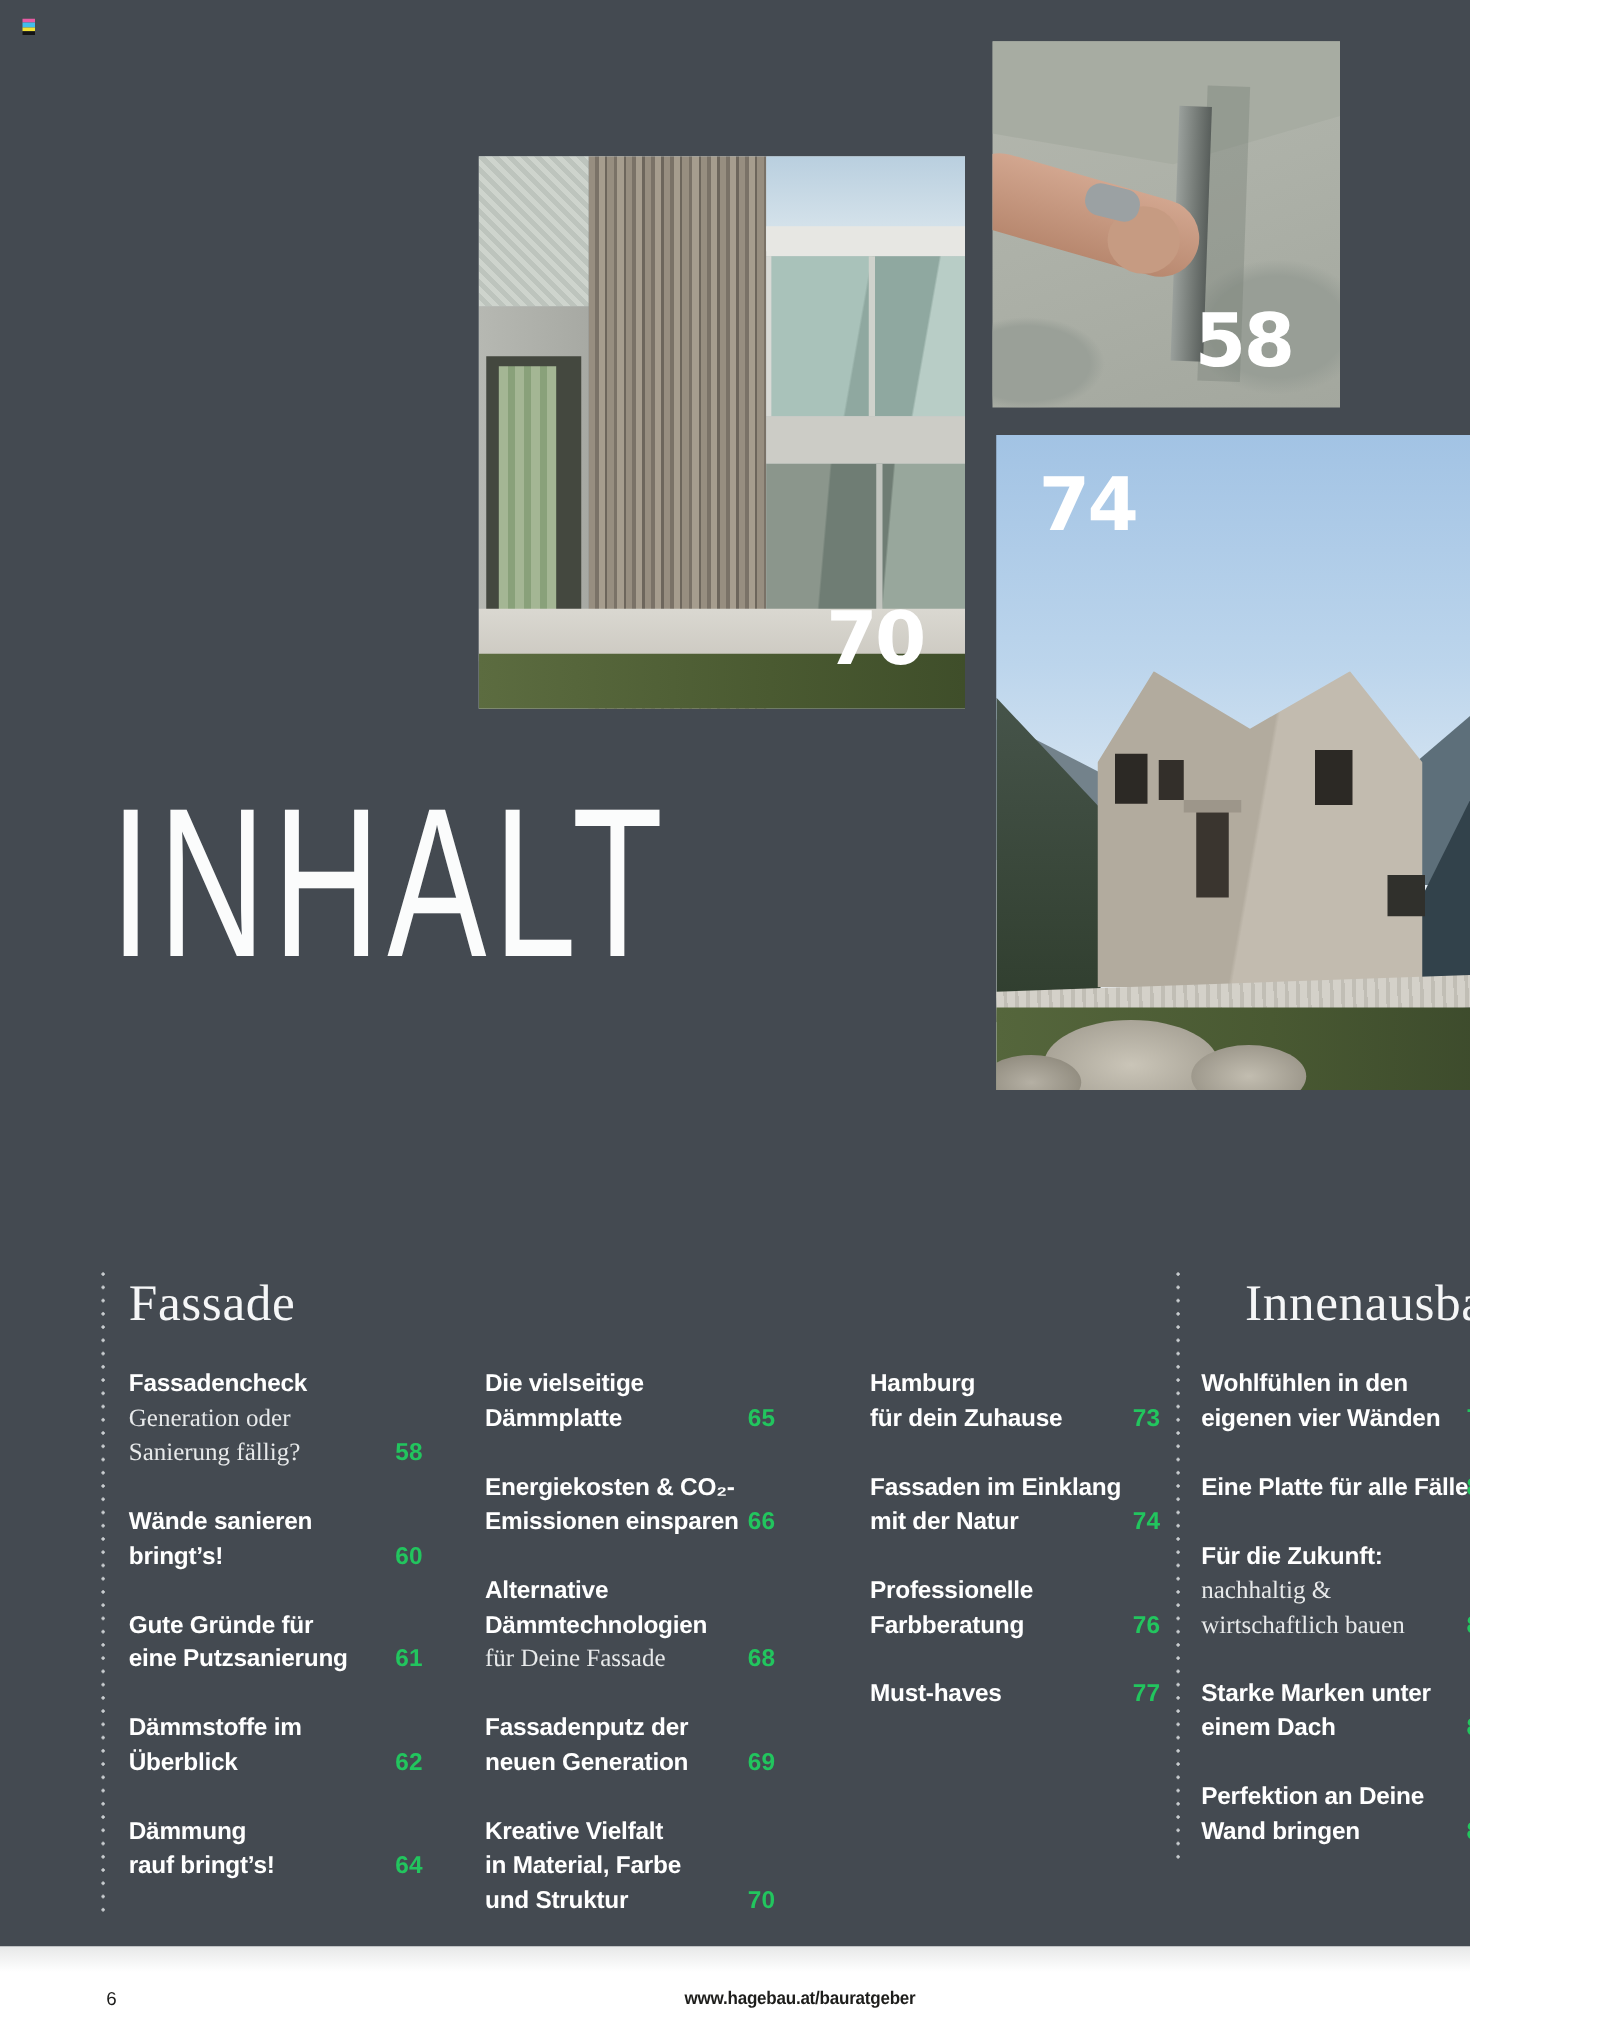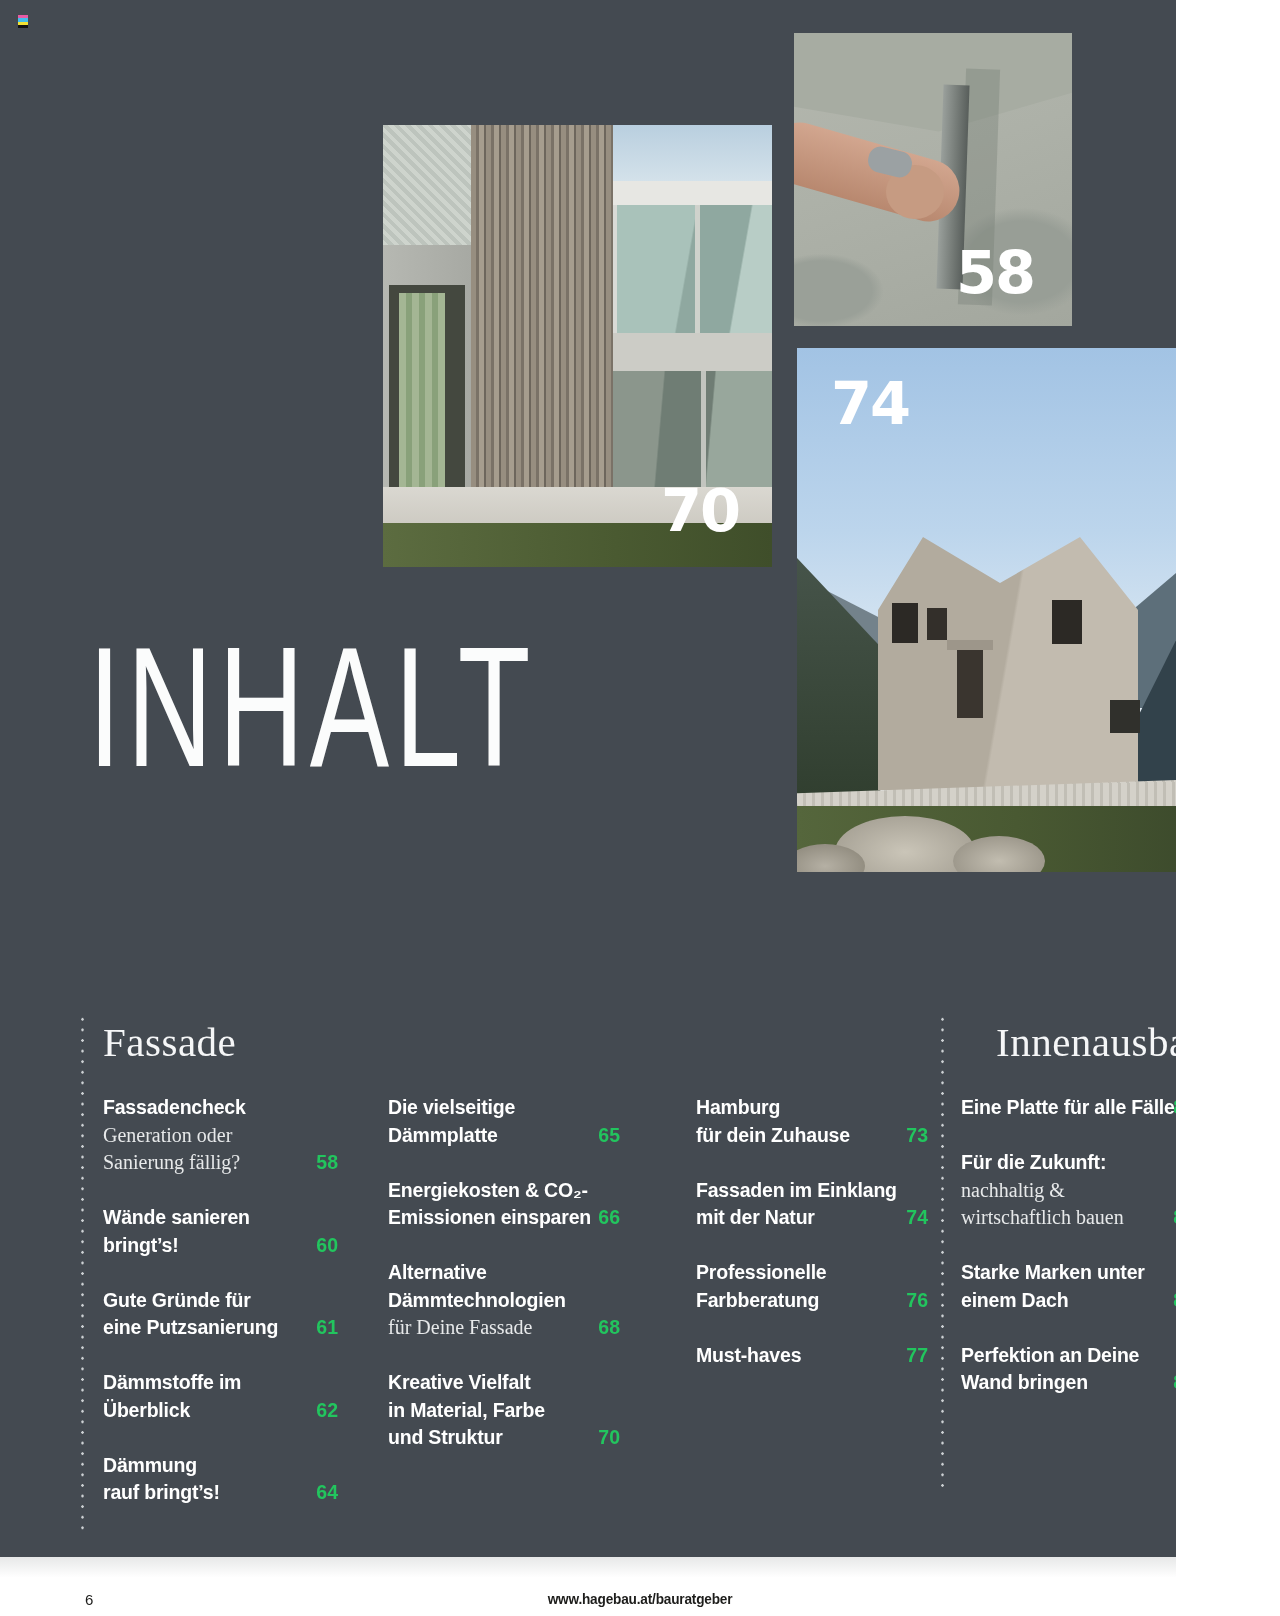--- a/index.html
+++ b/index.html
@@ -221,20 +221,24 @@
       <div class="entry">
         <p class="b"><span>Energiekosten &amp; CO₂-</span></p>
         <p class="b"><span>Emissionen einsparen</span><span class="num">66</span></p>
       </div>
       <div class="entry">
         <p class="b"><span>Alternative</span></p>
         <p class="b"><span>Dämmtechnologien</span></p>
         <p class="r"><span>für Deine Fassade</span><span class="num">68</span></p>
       </div>
       <div class="entry">
+        <p class="b"><span>Fassadenputz der</span></p>
+        <p class="b"><span>neuen Generation</span><span class="num">69</span></p>
+      </div>
+      <div class="entry">
         <p class="b"><span>Kreative Vielfalt</span></p>
         <p class="b"><span>in Material, Farbe</span></p>
         <p class="b"><span>und Struktur</span><span class="num">70</span></p>
       </div>
     </div>
   <div class="toc-col col3">
       <div class="entry">
         <p class="b"><span>Hamburg</span></p>
         <p class="b"><span>für dein Zuhause</span><span class="num">73</span></p>
       </div>
@@ -245,20 +249,24 @@
       <div class="entry">
         <p class="b"><span>Professionelle</span></p>
         <p class="b"><span>Farbberatung</span><span class="num">76</span></p>
       </div>
       <div class="entry">
         <p class="b"><span>Must-haves</span><span class="num">77</span></p>
       </div>
     </div>
   <div class="toc-col col4">
       <div class="entry">
+        <p class="b"><span>Wohlfühlen in den</span></p>
+        <p class="b"><span>eigenen vier Wänden</span><span class="num">78</span></p>
+      </div>
+      <div class="entry">
         <p class="b"><span>Eine Platte für alle Fälle</span><span class="num">80</span></p>
       </div>
       <div class="entry">
         <p class="b"><span>Für die Zukunft:</span></p>
         <p class="r"><span>nachhaltig &amp;</span></p>
         <p class="r"><span>wirtschaftlich bauen</span><span class="num">81</span></p>
       </div>
       <div class="entry">
         <p class="b"><span>Starke Marken unter</span></p>
         <p class="b"><span>einem Dach</span><span class="num">82</span></p>

